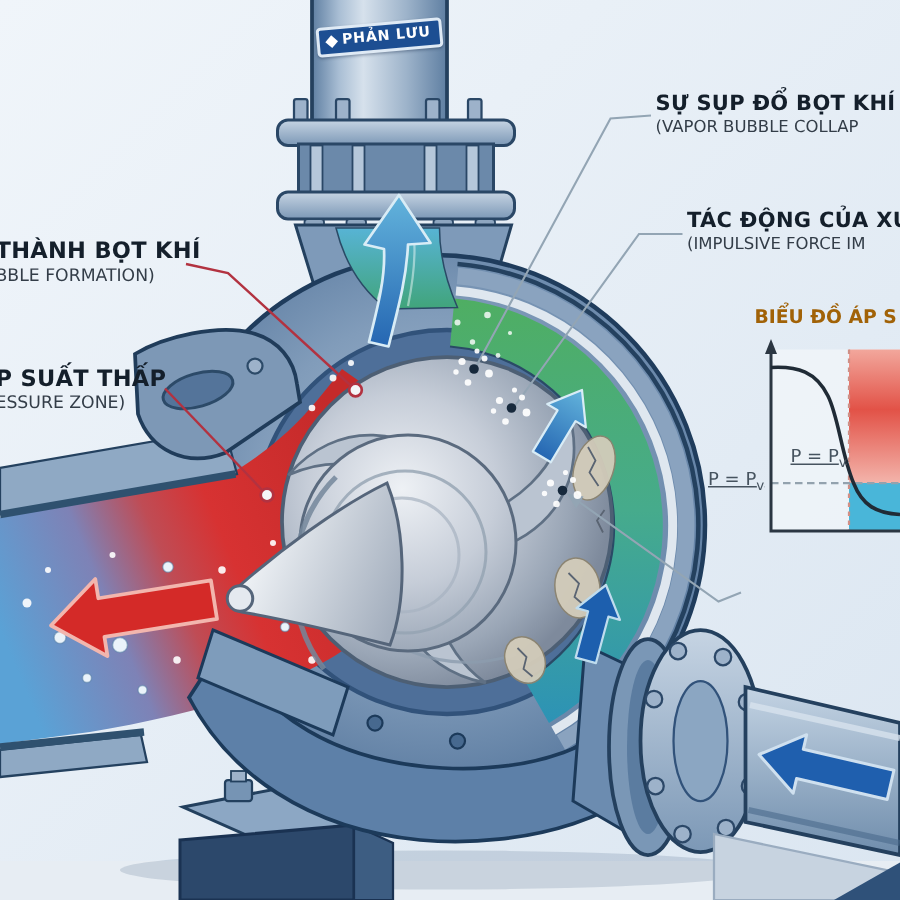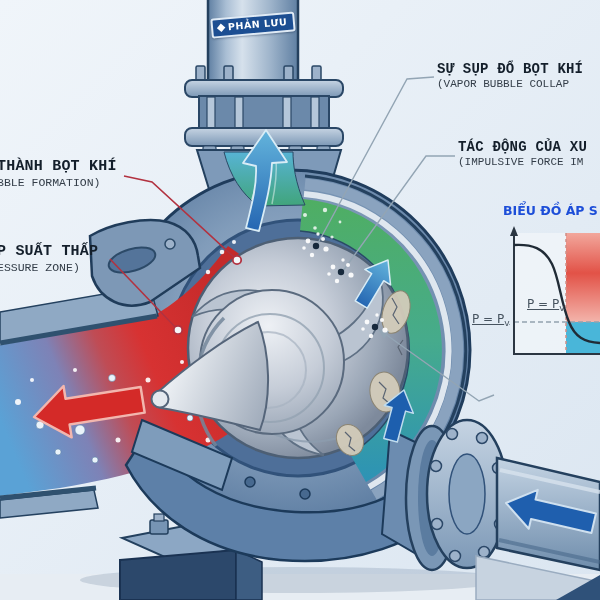--- a/index.html
+++ b/index.html
@@ -1,30 +1,30 @@
 <!DOCTYPE html>
 <html><head>
 <meta charset="utf-8">
 <style>
   html,body{margin:0;padding:0;}
   .stage{position:relative;width:600px;height:600px;overflow:hidden;
          font-family:"DejaVu Sans","Liberation Sans",sans-serif;background:#e4edf5;}
   .stage svg{position:absolute;left:0;top:0;}
-  .lbl{position:absolute;white-space:nowrap;font-family:Liberation Mono, monospace;}
+  .lbl{position:absolute;white-space:nowrap;}
   .lbl .vi{display:block;font-weight:700;font-size:14px;line-height:17px;color:#141f2b;letter-spacing:.2px;}
   .lbl .en{display:block;font-weight:400;font-size:11px;line-height:13px;color:#333d48;}
   .lbl.big .vi{font-size:15px;line-height:18px;}
   .lbl.big .en{font-size:11.5px;line-height:14px;}
   .badge{position:absolute;left:211px;top:15px;transform:rotate(-5deg);
          background:#1c4e92;border:2px solid #dfeaf5;border-radius:3px;
          padding:2px 6px 3px 5px;display:flex;align-items:center;gap:4px;
          box-shadow:0 1px 2px rgba(10,30,60,.35);}
   .badge .txt{color:#fff;font-weight:700;font-size:9.5px;letter-spacing:.5px;}
   .badge .ico{width:6px;height:6px;background:#fff;transform:rotate(45deg);flex:0 0 auto;}
-  .chart-title{position:absolute;left:503px;top:203px;font-weight:700;font-size:12.5px;color:#1d4ed8;white-space:nowrap;}
+  .chart-title{position:absolute;left:503px;top:203px;font-weight:700;font-size:12.5px;color:#a16207;white-space:nowrap;}
   .plabel{position:absolute;font-size:12px;color:#46535f;white-space:nowrap;text-decoration:underline;}
   .plabel sub{font-size:9px;}
 </style>
 </head>
 <body>
 
 <div class="stage">
 
 <svg width="600" height="600" viewBox="0 0 600 600">
   <defs>

